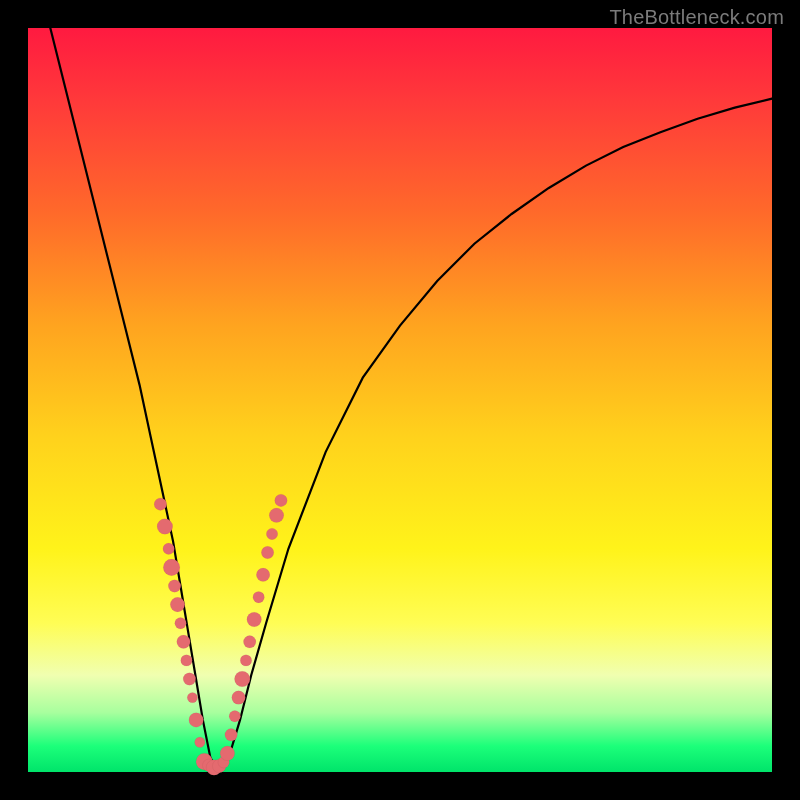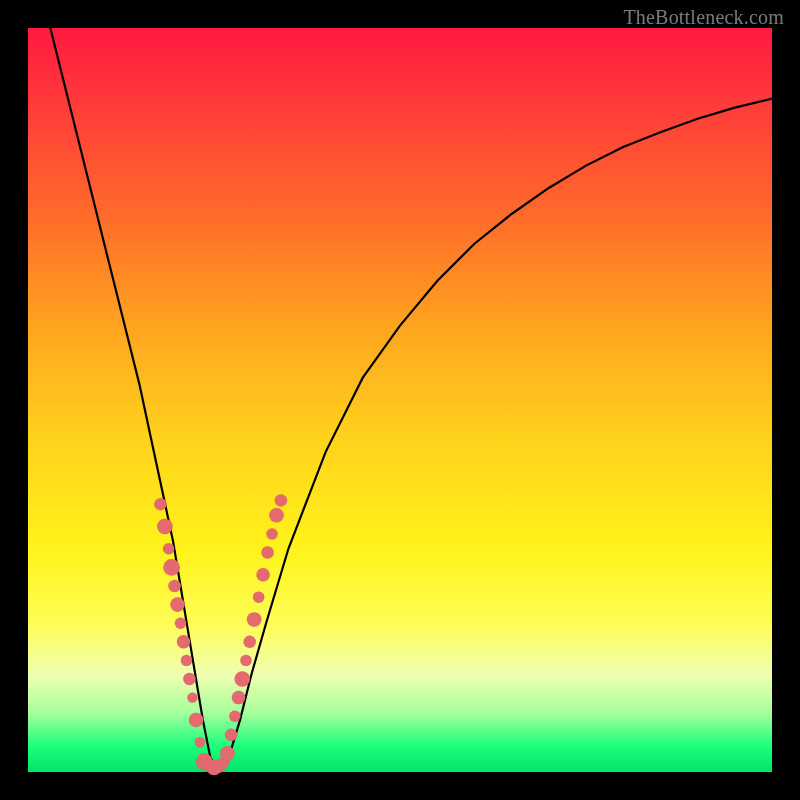--- a/index.html
+++ b/index.html
@@ -33,21 +33,20 @@
   }
   .watermark {
     position: absolute;
     top: 6px;
     right: 16px;
     color: #7b7b7b;
     font-size: 20px;
     letter-spacing: 0.2px;
     font-weight: 500;
     user-select: none;
-    font-family: Liberation Serif, serif;
   }
   svg.plot {
     position: absolute;
     left: 0;
     top: 0;
     width: 744px;
     height: 744px;
     overflow: visible;
   }
   .curve {

